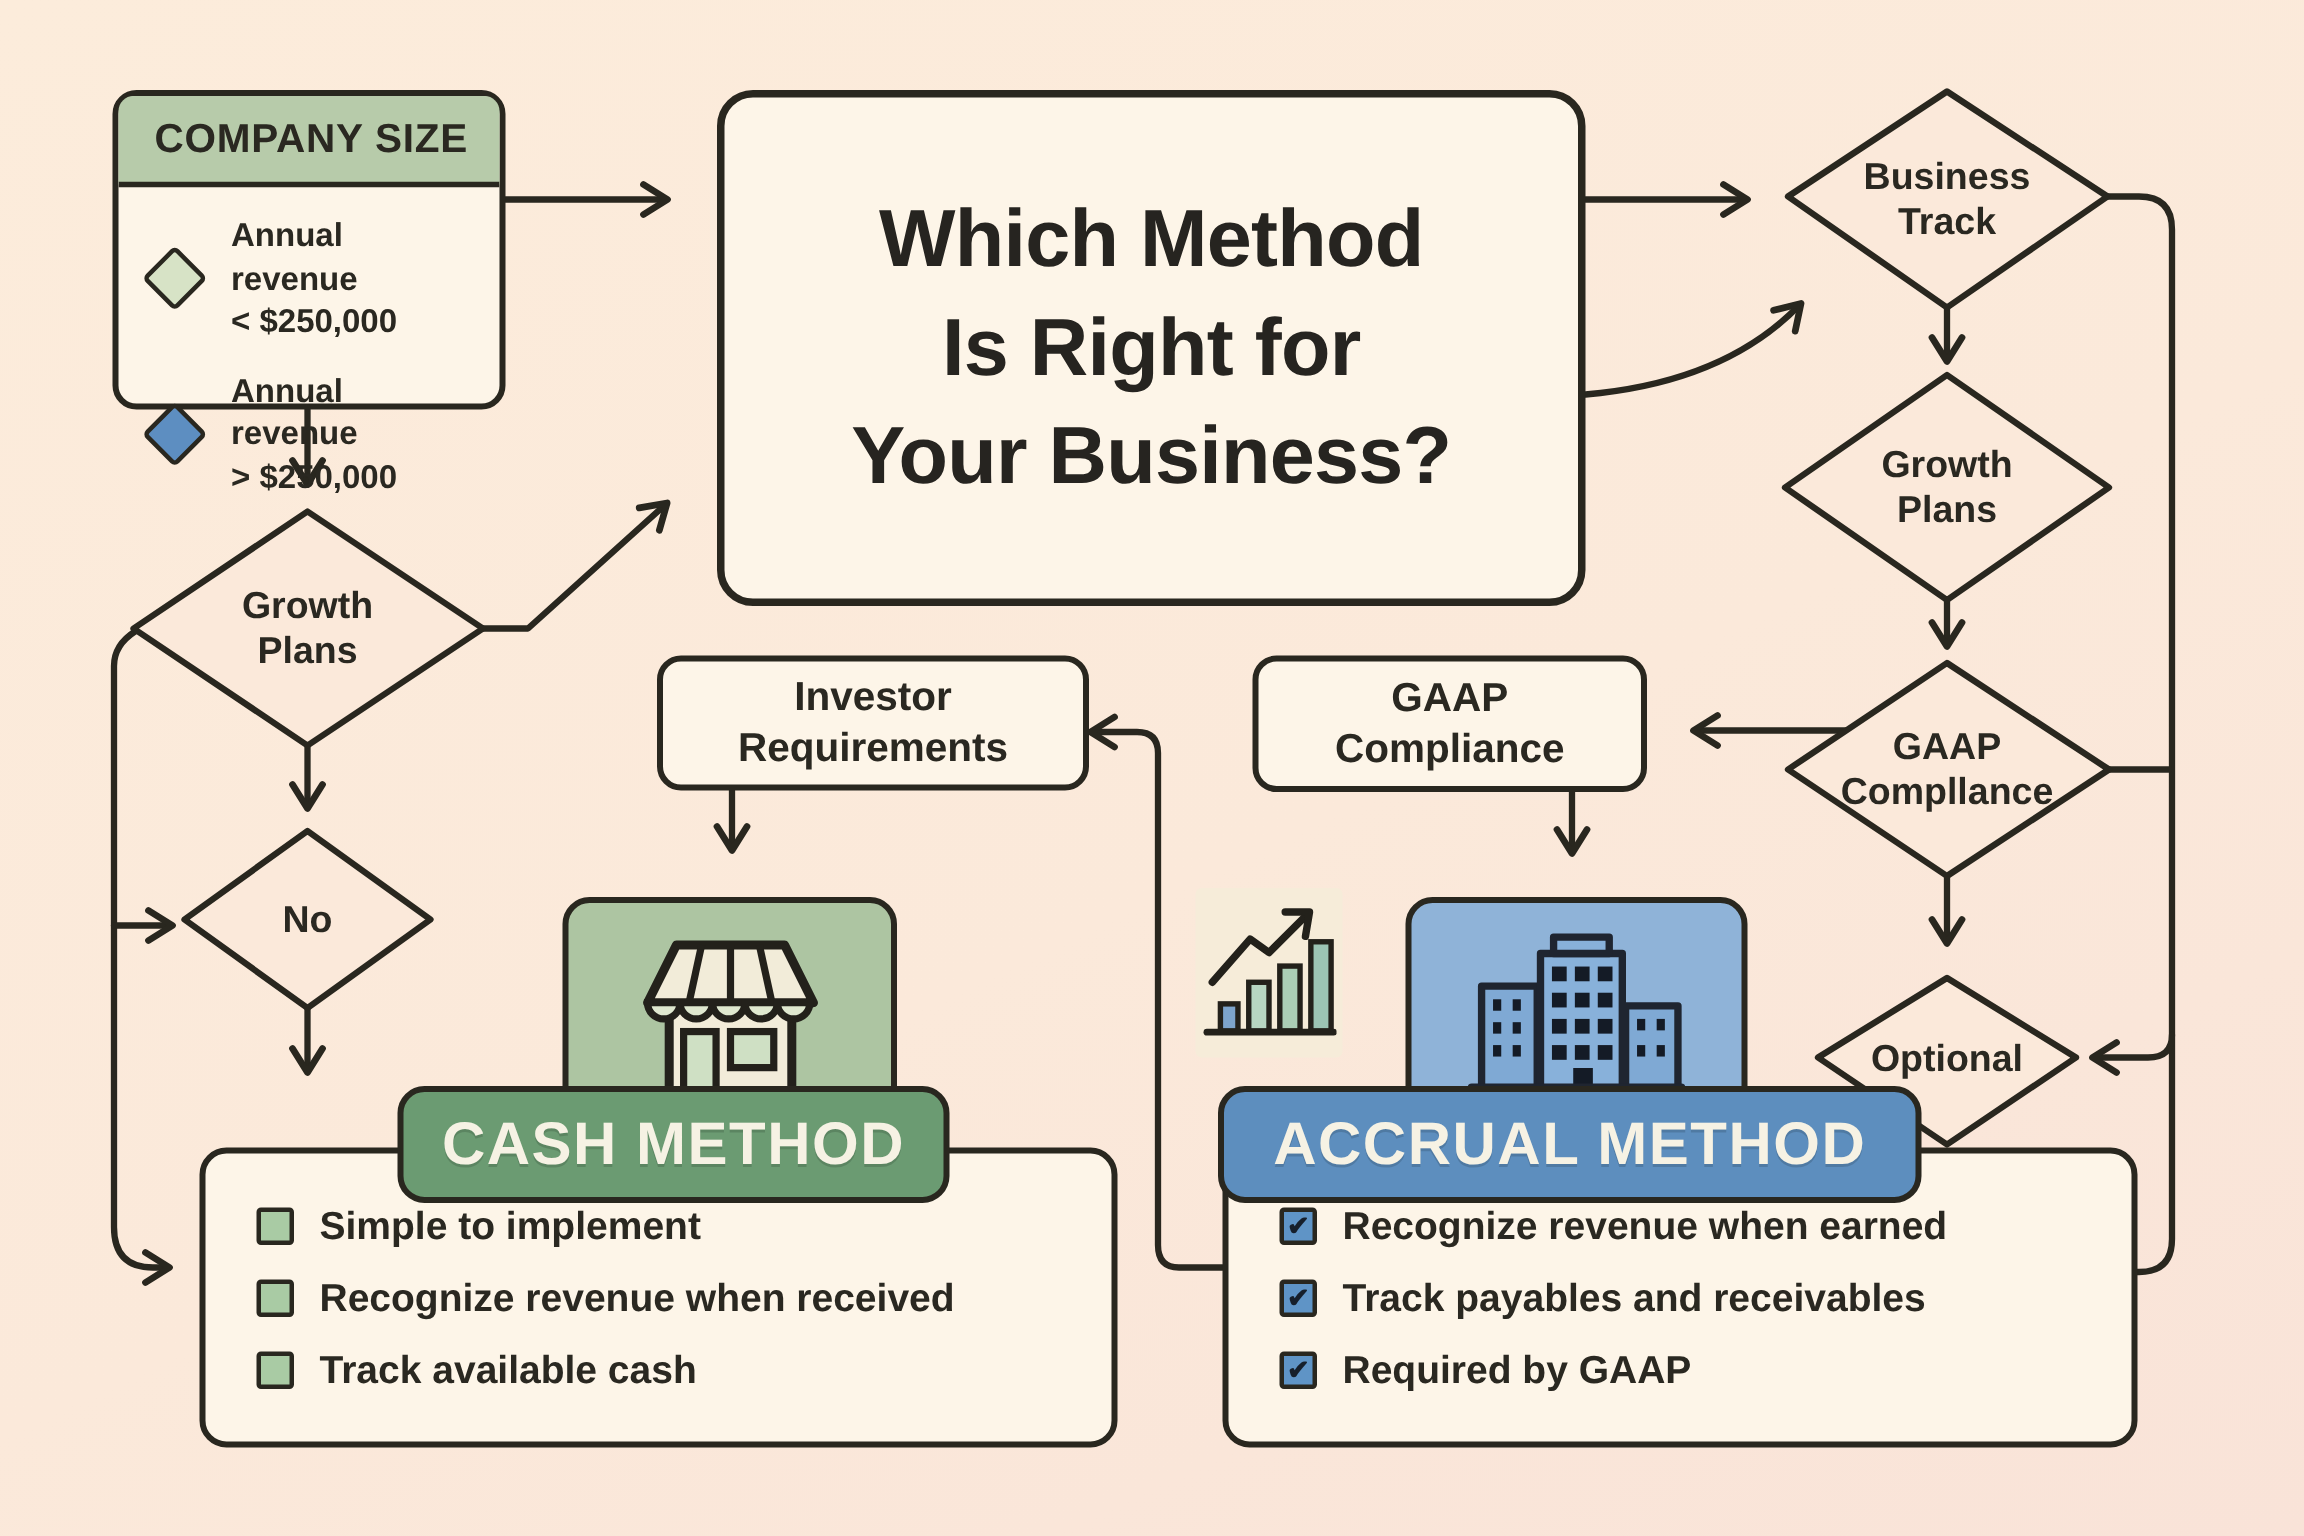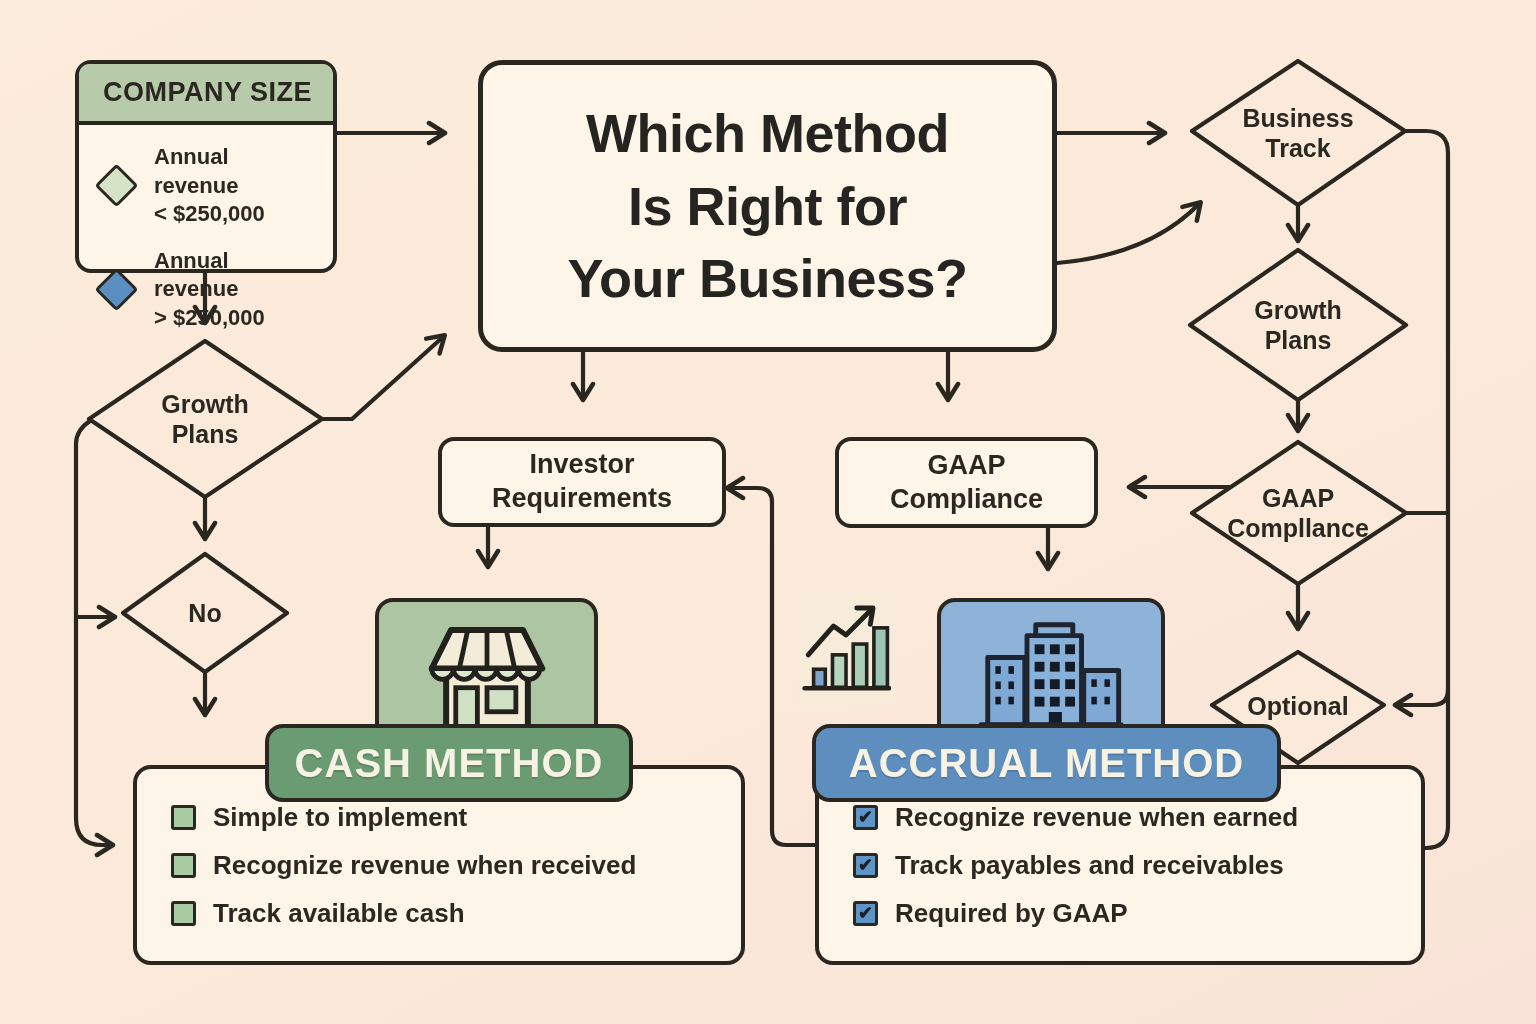--- a/index.html
+++ b/index.html
@@ -106,21 +106,21 @@
       <div class="legend-row">
         <span class="ldia blue"></span>
         <span class="legend-text">
           <span>Annual revenue</span><br>
           <span>&gt; $250,000</span>
         </span>
       </div>
     </div>
   </div>
 
-  <div class="box ctr title-box" style="left:478px;top:60px;width:579px;height:292px;">
+  <div class="box ctr title-box" style="left:478px;top:60px;width:579px;height:344px;">
     <div>Which Method</div>
     <div>Is Right for</div>
     <div>Your Business?</div>
   </div>
 
   <div class="box ctr pbox" style="left:438px;top:437px;width:288px;height:90px;">
     <div>Investor</div>
     <div>Requirements</div>
   </div>
   <div class="box ctr pbox" style="left:835px;top:437px;width:263px;height:91px;">

